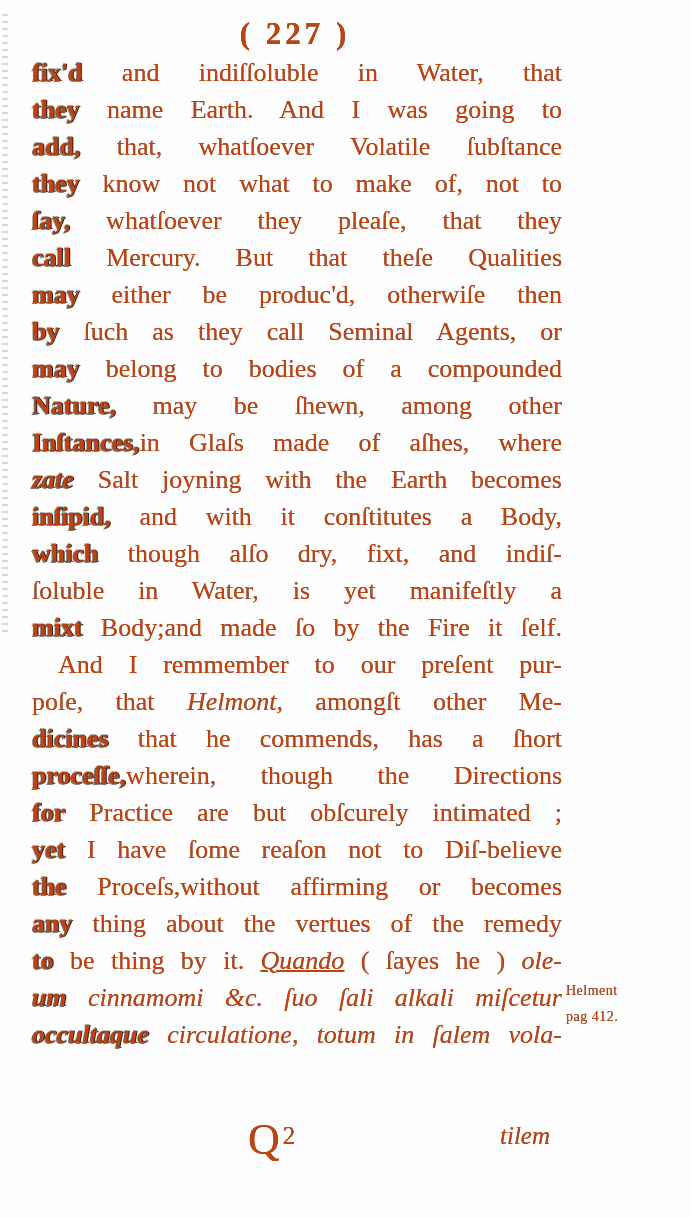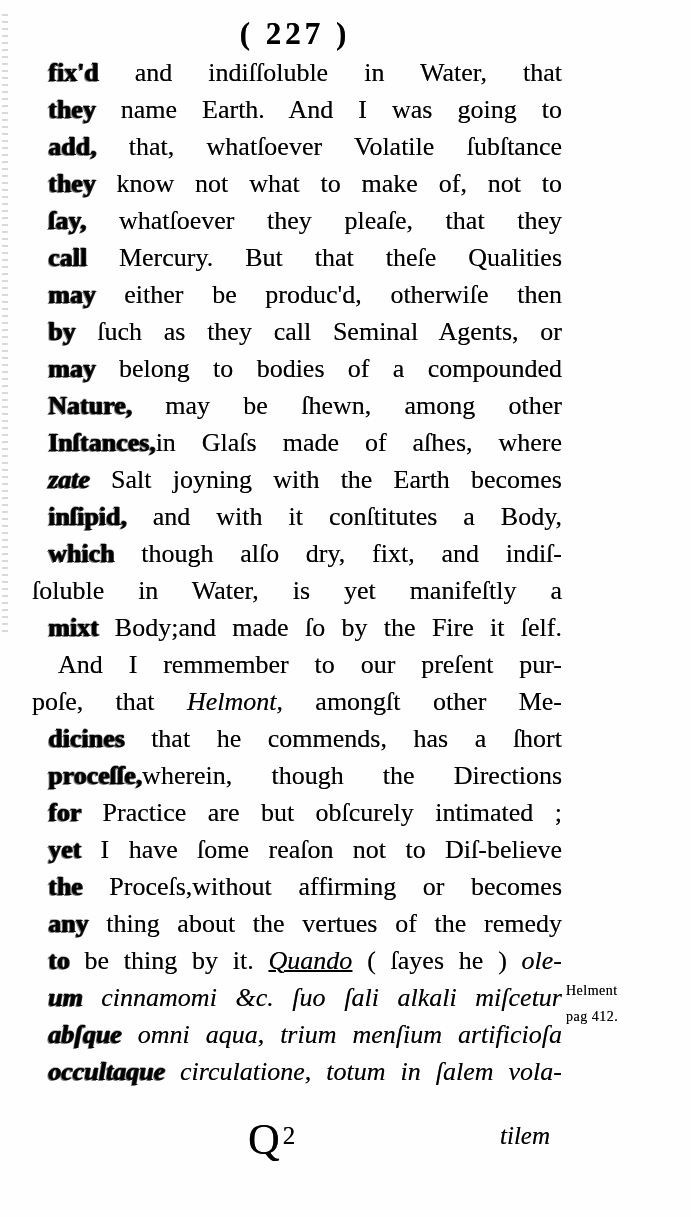--- a/index.html
+++ b/index.html
@@ -1,21 +1,21 @@
 <!DOCTYPE html>
 <html><head>
 <meta charset="utf-8">
 <style>
   html,body { margin:0; padding:0; background:#ffffff; }
   .page {
     position:relative;
     width:691px; height:1217px;
     background:#fefefe;
     font-family:"Liberation Serif","DejaVu Serif",serif;
-    color:#000000;
+    color:#c2410c;
     overflow:hidden;
   }
   
   .edge {
     position:absolute; left:2px; top:14px; width:6px; height:620px;
     background:repeating-linear-gradient(to bottom, rgba(45,45,45,.55) 0 2px, transparent 2px 7px);
     opacity:.32;
     pointer-events:none;
   }
   .header {
@@ -33,21 +33,20 @@
   .line {
     height:37px;
     text-align:justify;
     text-align-last:justify;
   }
   .indent { text-indent:26px; }
   .smudge {
     font-weight:700;
     text-shadow:1px 0 0 rgba(12,12,12,.9), -1px 1px 0 rgba(12,12,12,.55), 0 -1px 0 rgba(12,12,12,.35);
     filter:blur(.25px);
-    margin-left:16px;
   }
   .ital { font-style:italic; }
   .undl { text-decoration:underline; text-decoration-thickness:2px; }
   .margin-note {
     position:absolute; left:566px; top:978px; width:124px;
     font-size:14px; line-height:26px;
     letter-spacing:.5px;
     text-shadow:0 0 .5px rgba(0,0,0,.6);
   }
   .sigline {
@@ -96,21 +95,20 @@
       <div class="line indent"><span>And I remmember to our preſent pur-</span></div>
       <div class="line"><span>poſe, that </span><span class="ital">Helmont,</span><span> amongſt other Me-</span></div>
       <div class="line"><span class="smudge">dicines</span><span> that he commends, has a ſhort</span></div>
       <div class="line"><span class="smudge">proceſſe,</span><span>wherein, though the Directions</span></div>
       <div class="line"><span class="smudge">for</span><span> Practice are but obſcurely intimated ;</span></div>
       <div class="line"><span class="smudge">yet</span><span> I have ſome reaſon not to Diſ-believe</span></div>
       <div class="line"><span class="smudge">the</span><span> Proceſs,without affirming or becomes</span></div>
       <div class="line"><span class="smudge">any</span><span> thing about the vertues of the remedy</span></div>
       <div class="line"><span class="smudge">to</span><span> be thing by it. </span><span class="ital undl">Quando</span><span> ( ſayes he ) </span><span class="ital">ole-</span></div>
       <div class="line"><span class="smudge ital">um</span><span class="ital"> cinnamomi &amp;c. ſuo ſali alkali miſcetur</span></div>
-      <div class="line"><span class="smudge ital">abſque</span><span class="ital"> omni aqua, trium menſium artificioſa</span></div>
       <div class="line"><span class="smudge ital">occultaque</span><span class="ital"> circulatione, totum in ſalem vola-</span></div>
     </div>
 
   <div class="margin-note">
     <div>Helment</div>
     <div>pag 412.</div>
   </div>
 
   <div class="sigline">
     <span class="sig"><span>Q</span><span class="signum">2</span></span>

